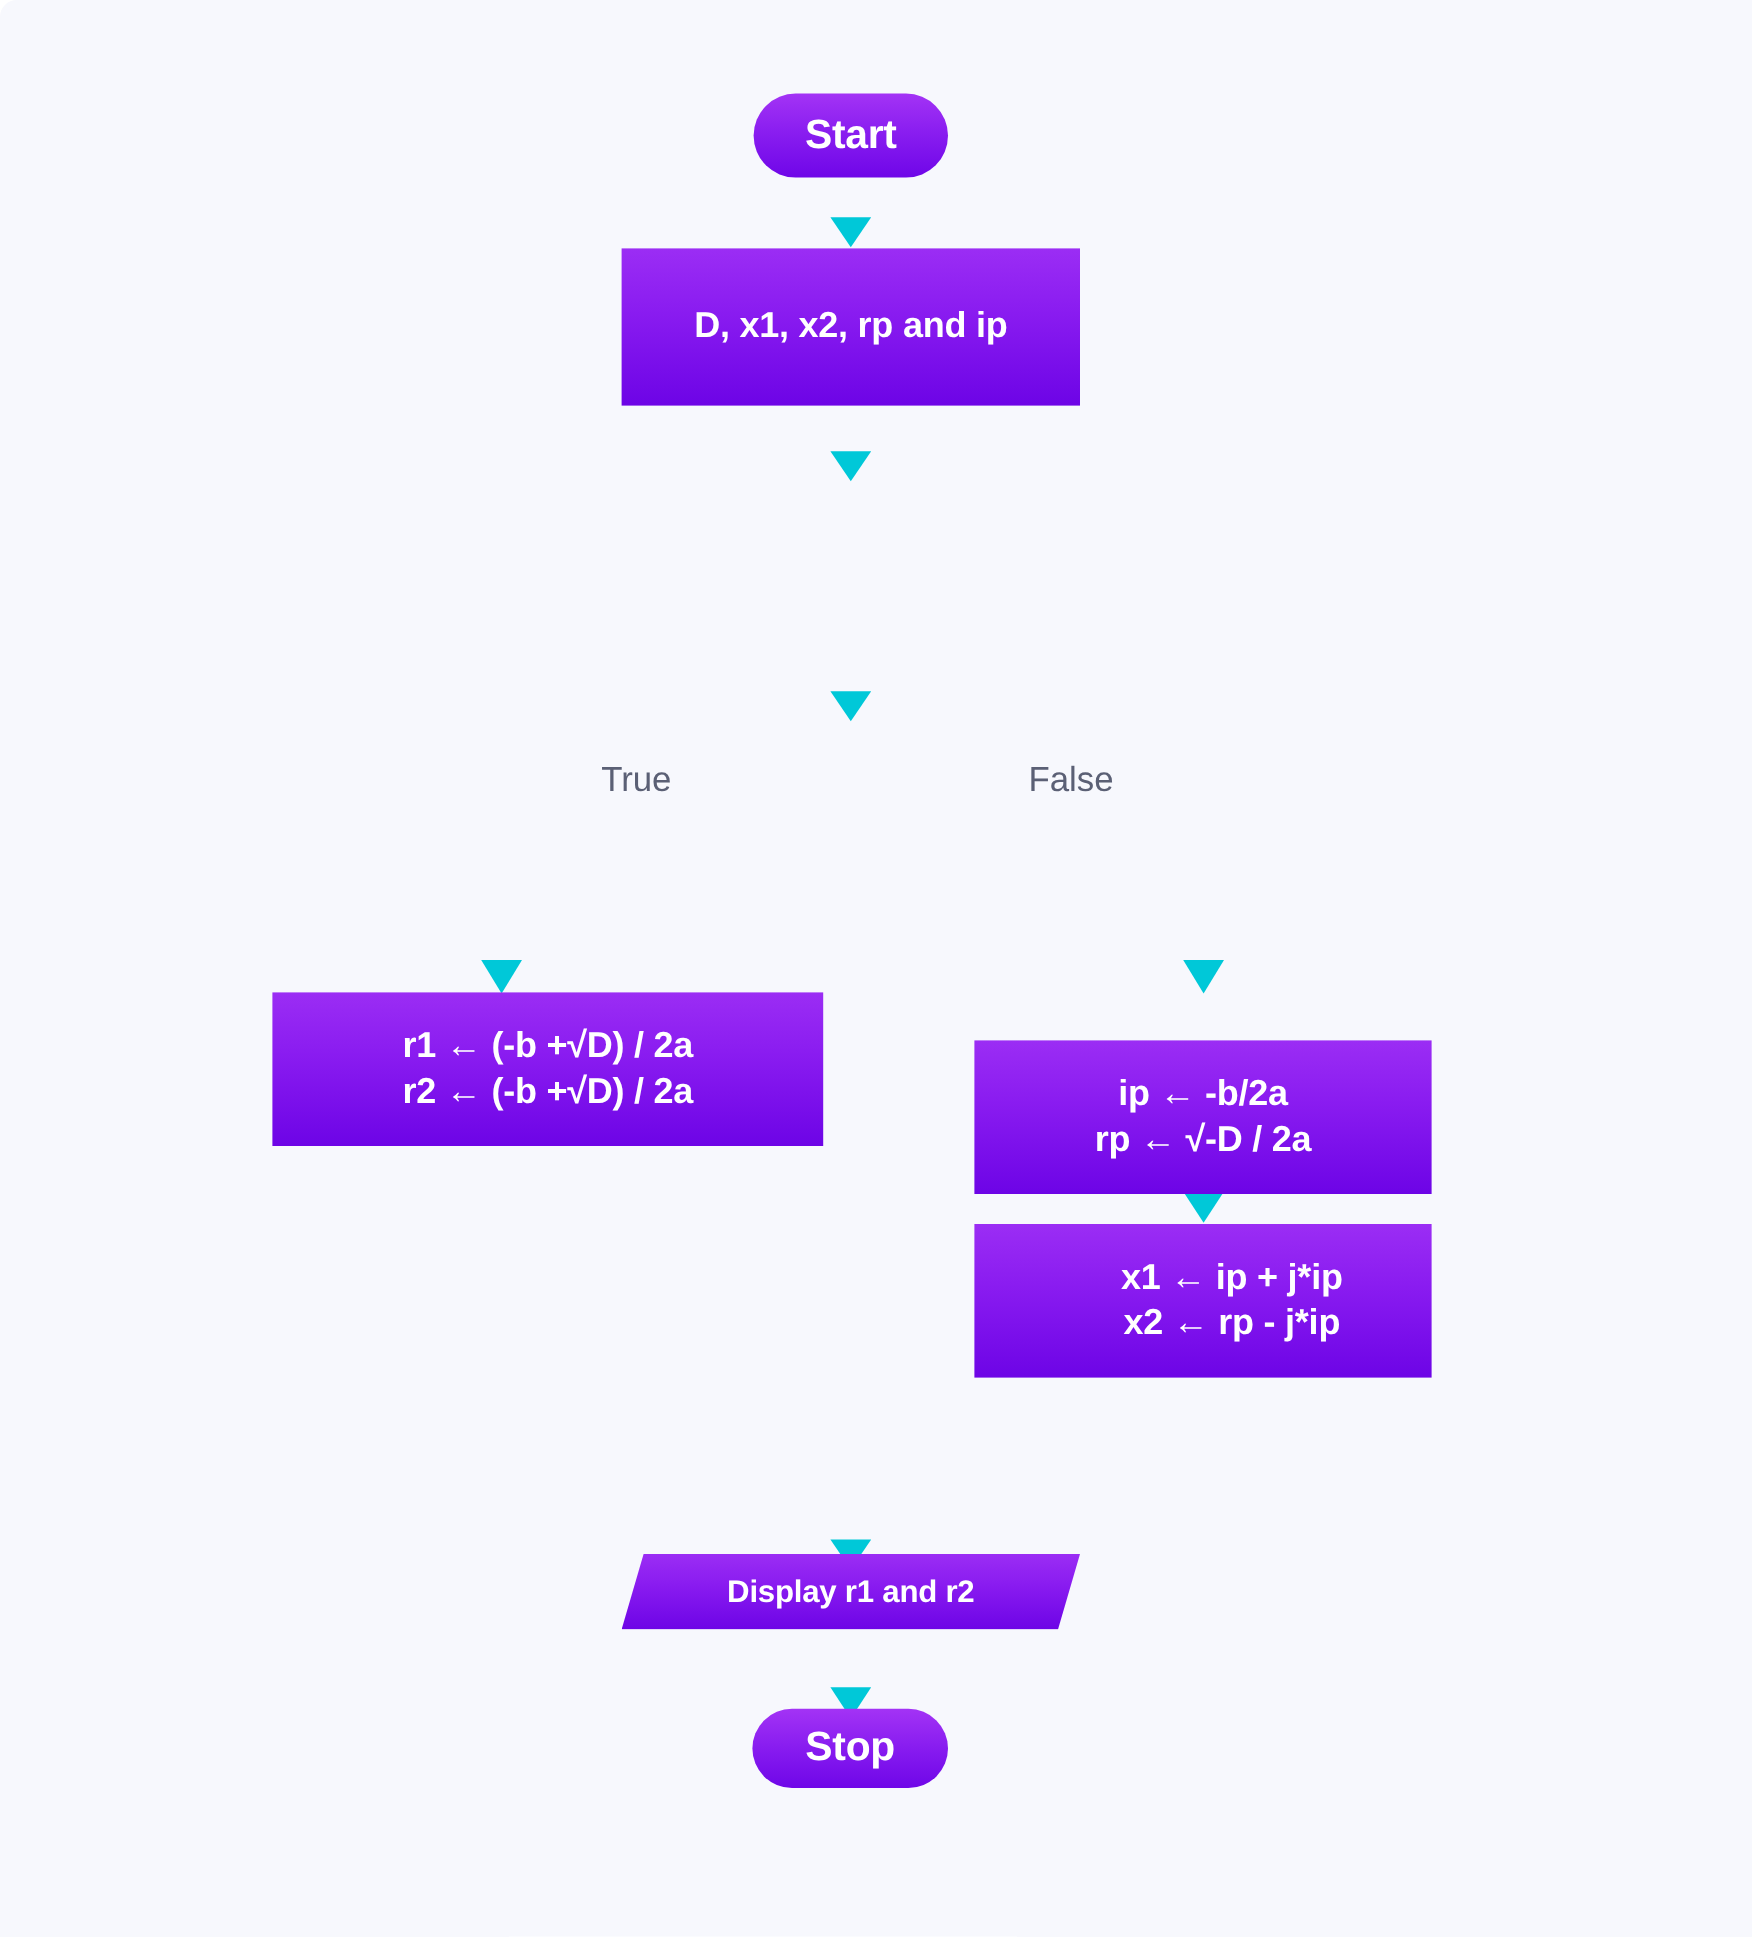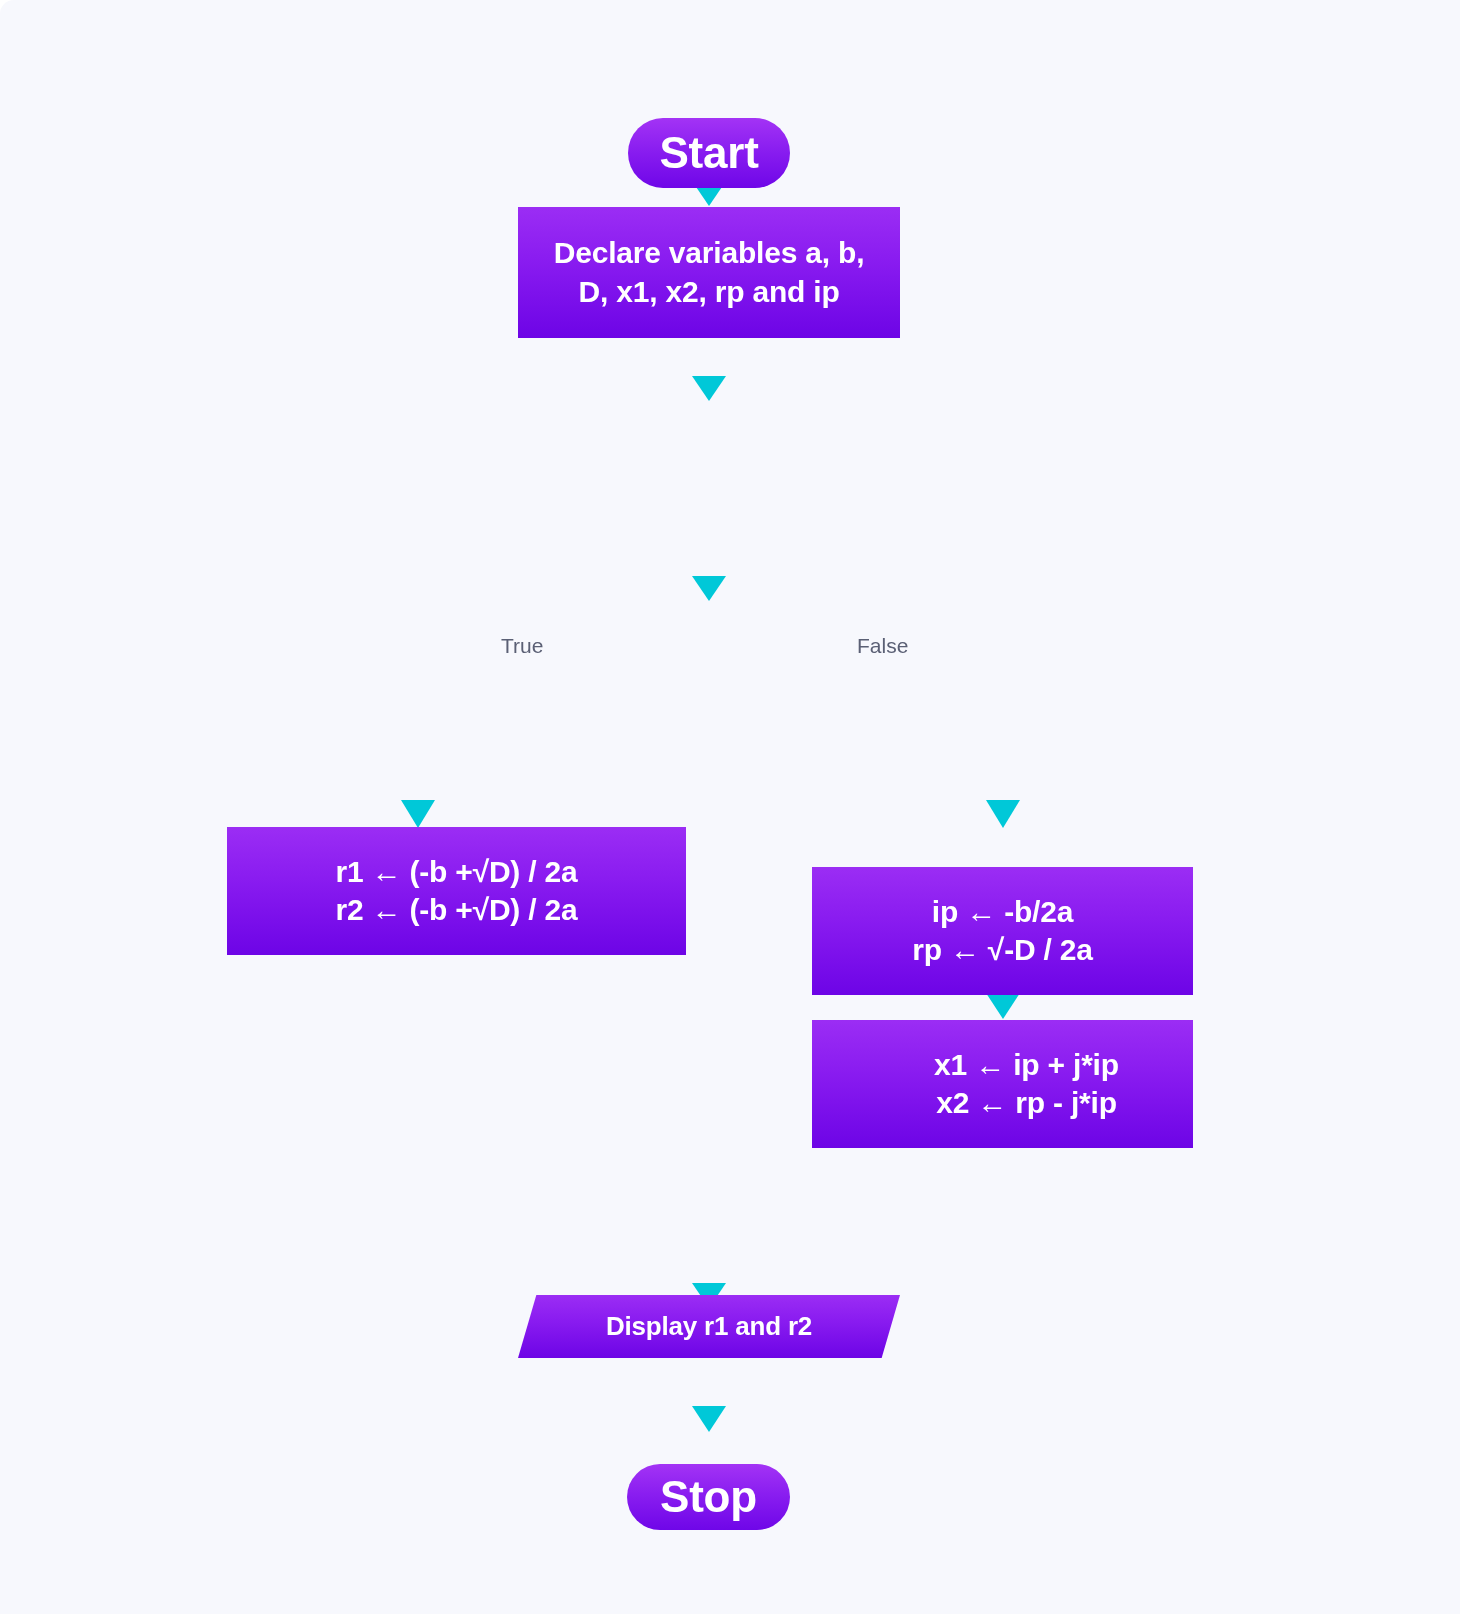--- a/index.html
+++ b/index.html
@@ -40,22 +40,21 @@
     font-family: "Liberation Sans", sans-serif;
     font-weight: 700;
     letter-spacing: -0.2px;
     line-height: 1.28;
     z-index: 3;
   }
 
   .terminator {
     border-radius: 999px;
     background: linear-gradient(180deg, #a333f5 0%, #8a1ef0 45%, #6f06e8 100%);
-    font-size: 44px;
-    margin-top: 40px;
+    font-size: 34px;
   }
 
   .process {
     background: linear-gradient(180deg, #9b2df4 0%, #8a1cf0 40%, #6d04e6 100%);
     font-size: 30px;
   }
 
   .decision-wrap {
     position: absolute;
     z-index: 3;
@@ -104,21 +103,21 @@
     justify-content: center;
     color: #ffffff;
     font-size: 26px;
     font-weight: 700;
     letter-spacing: -0.2px;
   }
 
   .branch-label {
     position: absolute;
     color: #5b6075;
-    font-size: 21px;
+    font-size: 29px;
     font-weight: 400;
     font-family: "Liberation Sans", sans-serif;
     z-index: 4;
     white-space: nowrap;
   }
 
   .line1 { display: block; }
   .line2 { display: block; }
 </style>
 </head>
@@ -181,21 +180,20 @@
       <polygon points="692,1406 726,1406 709,1432"></polygon>
     </g>
   </svg>
 
   <div class="node terminator" style="left:628px; top:78px; width:162px; height:70px;">
     <span>Start</span>
   </div>
 
   <div class="node process" style="left:518px; top:207px; width:382px; height:131px;">
     <div>
-      <span class="line1">Declare variables a, b,</span>
       <span class="line2">D, x1, x2, rp and ip</span>
     </div>
   </div>
 
 
 
   <div class="branch-label" style="left:501px; top:634px;">True</div>
   <div class="branch-label" style="left:857px; top:634px;">False</div>
 
   <div class="node process" style="left:227px; top:827px; width:459px; height:128px;">

